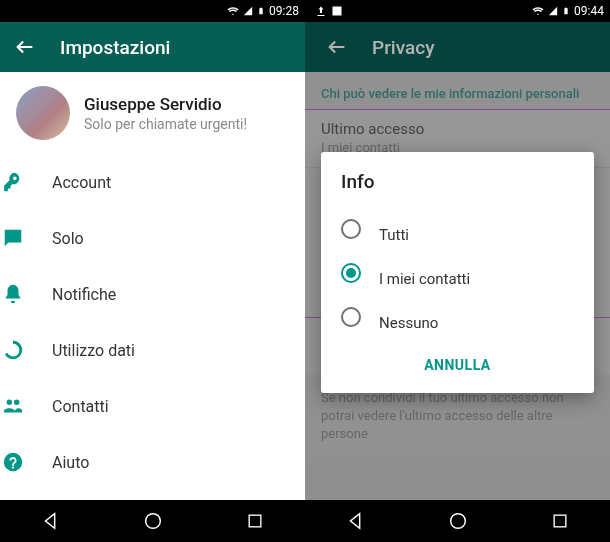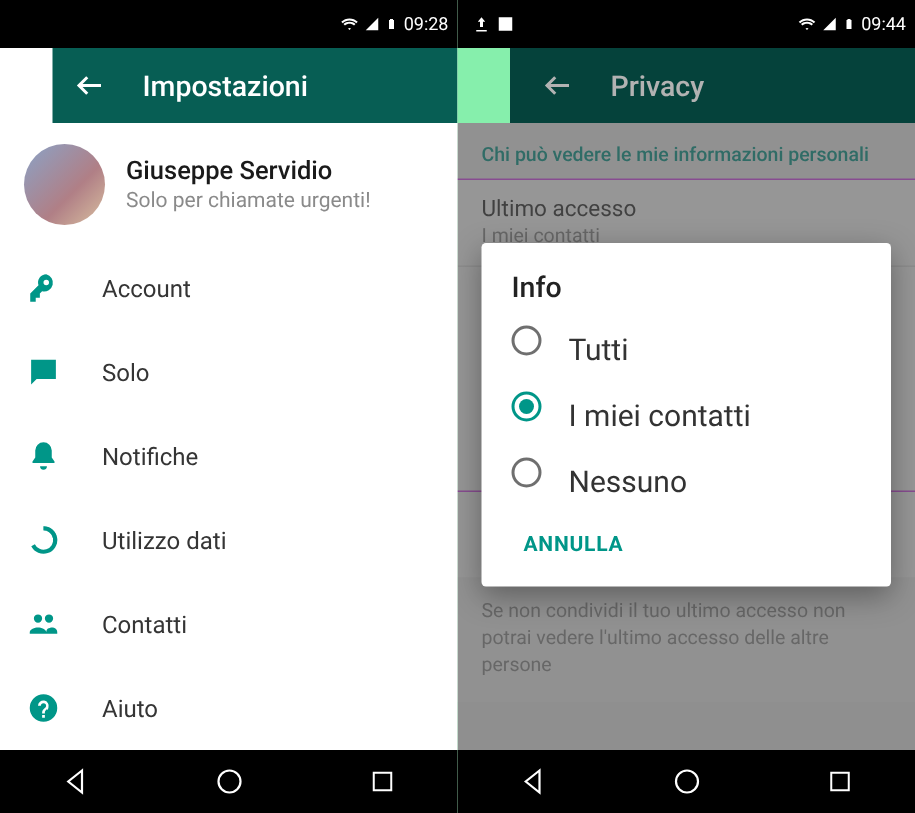--- a/index.html
+++ b/index.html
@@ -1,51 +1,51 @@
 <!DOCTYPE html>
 <html><head>
 <meta charset="utf-8">
 <style>
   * { box-sizing: border-box; margin: 0; padding: 0; font-family: Roboto, "Helvetica Neue", Arial, sans-serif; }
   body { width: 610px; height: 542px; display: flex; background: #fff; overflow: hidden; }
-  .screen { width: 305px; height: 542px; position: relative; display: flex; flex-direction: column; background: #86efac; }
+  .screen { width: 305px; height: 542px; position: relative; display: flex; flex-direction: column; background: #000000; }
   .screen.left { background: #fff; }
-  .status-bar { height: 32px; background: #000; color: #fff; display: flex; align-items: center; justify-content: flex-end; padding: 0 6px; font-size: 12px; gap: 4px; }
+  .status-bar { height: 22px; background: #000; color: #fff; display: flex; align-items: center; justify-content: flex-end; padding: 0 6px; font-size: 12px; gap: 4px; }
   .status-bar .left-icons { display: flex; gap: 4px; margin-right: auto; margin-left: 4px; }
   .status-bar svg { fill: #fff; }
-  .appbar { height: 50px; background: #075e54; display: flex; align-items: center; padding: 0 14px; gap: 24px; margin-left: 35px; }
+  .appbar { height: 50px; background: #075e54; display: flex; align-items: center; padding: 0 14px; gap: 24px; }
   .appbar .title { color: #fff; font-size: 19px; font-weight: 500; }
   .appbar svg { stroke: #fff; fill: none; }
   .profile-row { display: flex; align-items: center; padding: 14px 16px; gap: 14px; background: #fff; }
   .avatar { width: 54px; height: 54px; border-radius: 50%; background: linear-gradient(135deg, #8aa3c7, #b07f86 60%, #d9c0a0); flex-shrink: 0; }
   .profile-name { color: #1a1a1a; font-size: 17px; font-weight: 500; }
   .profile-status { color: #8a8a8a; font-size: 14px; margin-top: 2px; }
   .menu { background: #fff; }
-  .menu-item { display: flex; align-items: center; height: 56px; padding: 0 18px; gap: 28px; }
+  .menu-item { display: flex; align-items: center; height: 56px; padding: 0 2px; gap: 28px; }
   .menu-item svg { width: 22px; height: 22px; fill: #009688; }
   .menu-label { color: #353535; font-size: 16px; }
   .navbar { height: 42px; background: #000; display: flex; align-items: center; justify-content: space-around; margin-top: auto; }
   .navbar svg { stroke: #fff; fill: none; }
   
   .dim-content { position: relative; flex: 1; background: #eeeeee; overflow: hidden; }
   .section-header { color: #009688; font-size: 13px; font-weight: 500; padding: 14px 16px 8px; background: #f3f3f3; }
   .setting-row { padding: 10px 16px 12px; background: #fff; border-top: 1px solid #d946ef; }
   .setting-title { color: #2b2b2b; font-size: 15px; }
   .setting-sub { color: #8a8a8a; font-size: 13px; margin-top: 2px; }
   .footer-note { padding: 14px 16px; color: #8a8a8a; font-size: 13px; line-height: 1.4; background: #f3f3f3; }
   .scrim { position: absolute; inset: 0; background: rgba(80,80,80,0.6); }
   .dialog { position: absolute; left: 16px; right: 16px; top: 80px; background: #fff; border-radius: 3px; box-shadow: 0 6px 20px rgba(0,0,0,0.35); padding: 18px 20px 10px; }
-  .dialog-title { font-size: 19px; color: #222; font-weight: 500; margin-bottom: 2px; }
+  .dialog-title { font-size: 19px; color: #222; font-weight: 500; margin-bottom: 14px; }
   .radio-row { display: flex; align-items: center; gap: 18px; height: 44px; }
   .radio-outer { width: 20px; height: 20px; border: 2px solid #6f6f6f; border-radius: 50%; display: flex; align-items: center; justify-content: center; }
   .radio-row.selected .radio-outer { border-color: #009688; }
   .radio-inner { width: 10px; height: 10px; background: #009688; border-radius: 50%; display: none; }
   .radio-row.selected .radio-inner { display: block; }
-  .radio-label { font-size: 20px; color: #333; margin-top: 12px; }
-  .dialog-actions { display: flex; justify-content: flex-start; margin-top: 8px; }
+  .radio-label { font-size: 15px; color: #333; margin-top: 12px; }
+  .dialog-actions { display: flex; justify-content: center; margin-top: 8px; }
   .dialog-cancel { color: #009688; font-size: 14px; font-weight: 700; letter-spacing: 0.5px; padding: 10px 8px; background: none; border: none; cursor: pointer; }
   .dimmed .appbar { filter: brightness(0.7); padding-left: 21px; }
 </style>
 </head>
 <body>
 
 <div class="screen left">
   <div class="status-bar">
     <svg width="12" height="12" viewBox="0 0 24 24">
         <path d="M12 20l-2-2c1-1 3-1 4 0l-2 2zM4 12c4-4 12-4 16 0l-2 2c-3-3-9-3-12 0l-2-2zM1 9c6-6 16-6 22 0l-2 2c-5-5-13-5-18 0L1 9z"></path>

